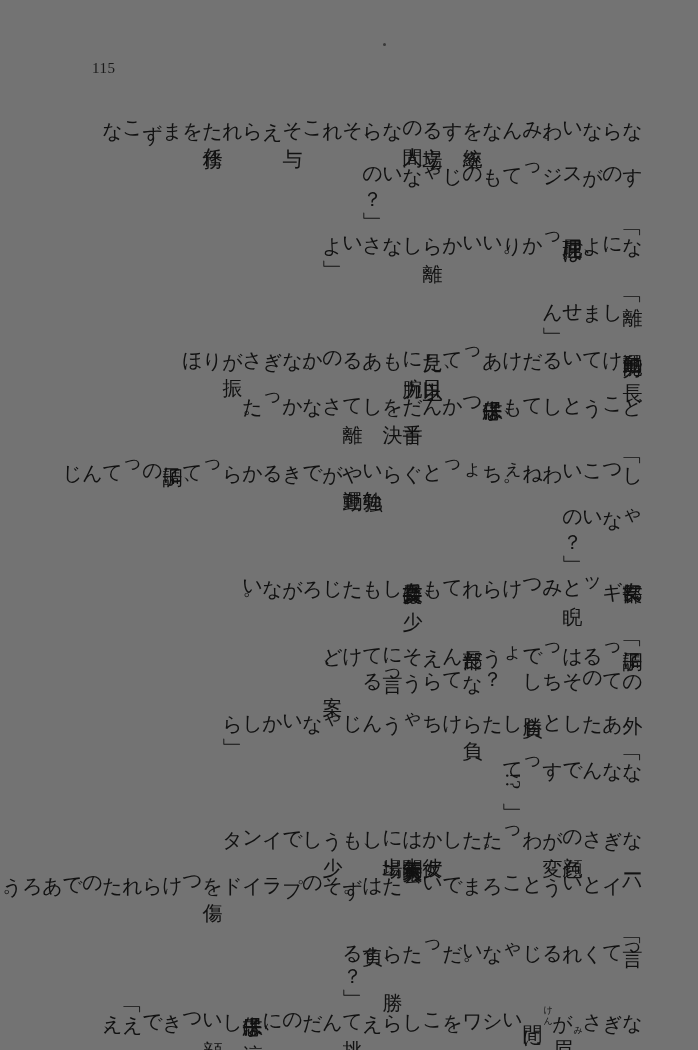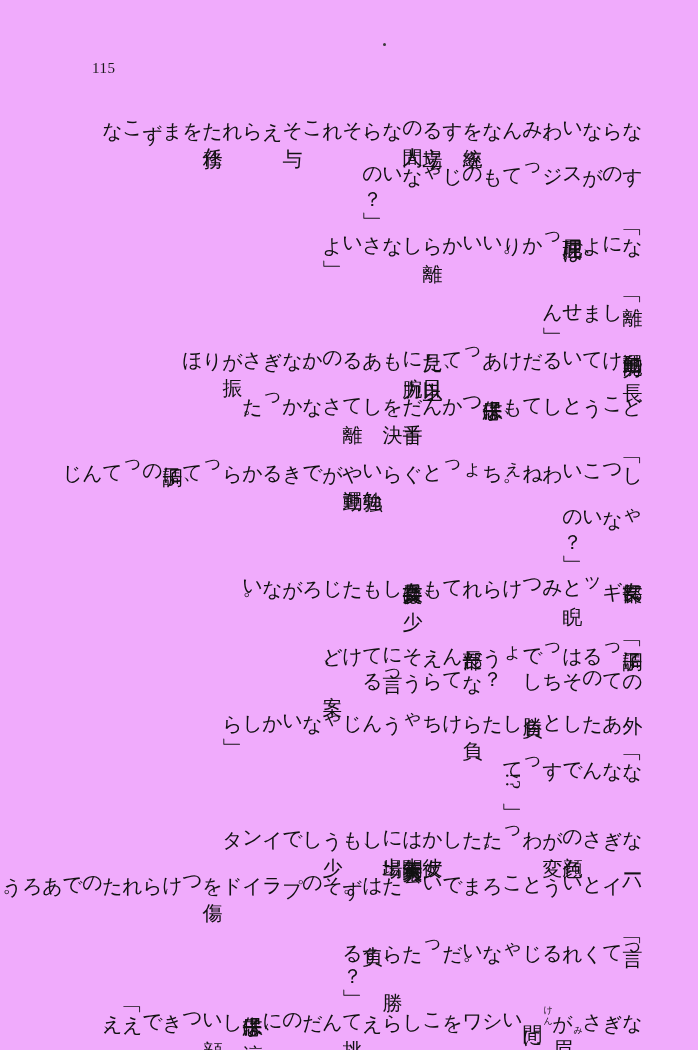--- a/index.html
+++ b/index.html
@@ -8,21 +8,21 @@
     background: #ffffff;
   }
   body {
     font-family: "Liberation Serif", "DejaVu Serif", serif;
     color: #111111;
   }
   #page {
     position: relative;
     width: 698px;
     height: 1050px;
-    background: #f0abfc;
+    background: #737373;
     overflow: hidden;
   }
   
   #page-number {
     position: absolute;
     left: 92px;
     top: 60px;
     font-size: 15px;
     letter-spacing: 0.5px;
     color: #1a1a1a;

